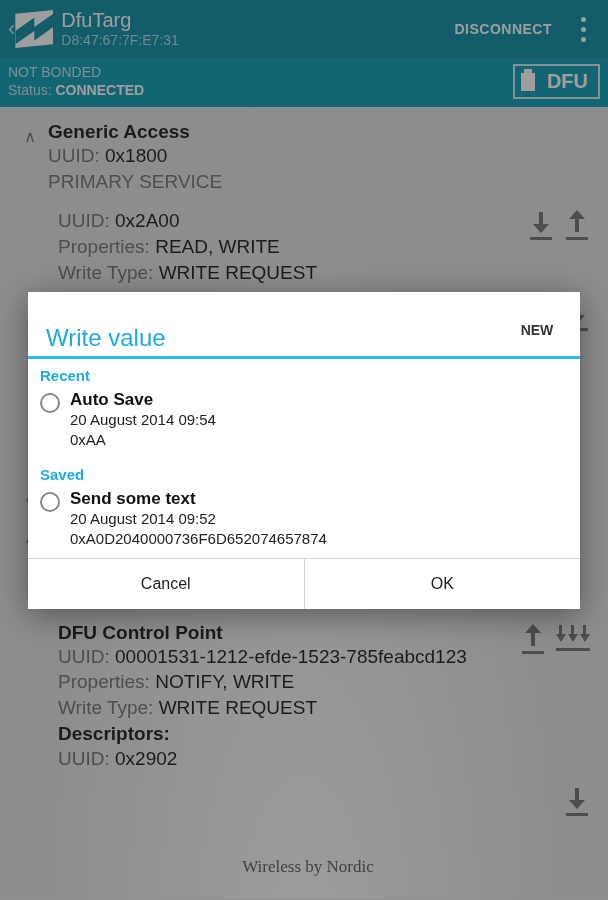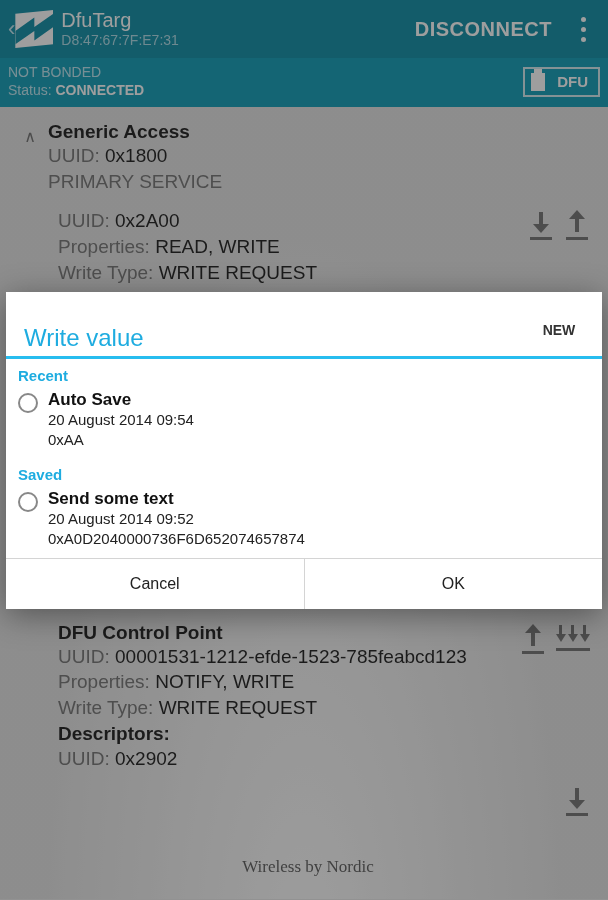--- a/index.html
+++ b/index.html
@@ -5,28 +5,28 @@
 * { margin:0; padding:0; box-sizing:border-box; font-family:"Trebuchet MS",Arial,sans-serif; }
 body { width:608px; height:900px; overflow:hidden; background:#eaeaea; position:relative; }
 
 .appbar { background:#0288a1; height:58px; display:flex; align-items:center; padding:0 8px; color:#fff; }
 .logo { width:38px; height:38px; background:#fff; margin:0 8px 0 4px; position:relative; clip-path:polygon(0 10%,100% 0,100% 90%,0 100%); }
 .logo::after { content:""; position:absolute; inset:0; background:#0288a1; clip-path:polygon(0 55%,50% 20%,50% 45%,100% 10%,100% 45%,50% 80%,50% 55%,0 90%); }
 .back-caret { color:#bfe4ee; font-size:22px; margin-right:-4px; }
 .appbar-title { flex:1; line-height:1.15; }
 .appbar-title .name { font-size:20px; font-weight:500; }
 .appbar-title .mac { font-size:14px; color:#a9d9e5; }
-.disconnect { font-size:20px; font-weight:600; letter-spacing:0.5px; margin-right:20px; }
+.disconnect { font-size:14px; font-weight:600; letter-spacing:0.5px; margin-right:20px; }
 .menu-dots { width:22px; display:flex; flex-direction:column; align-items:center; gap:5px; margin-right:6px; }
 .menu-dots span { width:5px; height:5px; background:#fff; border-radius:50%; }
 
 .statusbar { background:#0597b3; padding:6px 8px 8px; display:flex; align-items:center; color:#b9e4ee; }
 .status-left { flex:1; font-size:14px; line-height:1.25; }
 .status-left .conn { color:#fff; font-weight:600; }
-.dfu-btn { border:2px solid #cfe9ef; padding:4px 10px 4px 6px; display:flex; align-items:center; gap:12px; color:#fff; font-weight:600; font-size:15px; }
+.dfu-btn { border:2px solid #cfe9ef; padding:4px 10px 4px 6px; display:flex; align-items:center; gap:12px; color:#fff; font-weight:600; font-size:20px; }
 .usb-icon{ width:14px; height:18px; background:#fff; position:relative;}
 .usb-icon::before{content:"";position:absolute;top:-4px;left:3px;width:8px;height:4px;background:#fff;}
 
 .content { background:#ececec; background-image:radial-gradient(ellipse at 50% 110%,rgba(255,255,255,0.9),rgba(200,200,200,0.3) 60%); padding:10px 4px 0; height:calc(100% - 58px - 50px); overflow:hidden; position:relative;}
 .service-row, .char-row { padding:4px 8px 10px 8px; }
 .expander { width:36px; display:flex; justify-content:center; padding-top:6px; color:#6b6b6b; font-size:16px;}
 .srv-body, .char-body { flex:1; }
 .row { display:flex; }
 .title { font-size:19px; font-weight:700; color:#111; }
 .meta { font-size:19px; color:#6d6d6d; line-height:1.35; }
@@ -46,21 +46,21 @@
 .multi-down .a:nth-child(1){left:0;top:10px;}
 .multi-down .a:nth-child(2){left:12px;top:10px;}
 .multi-down .a:nth-child(3){left:24px;top:10px;}
 .multi-down .s{position:absolute;width:3px;height:10px;background:#6c6c6c;top:1px;}
 .multi-down .s:nth-child(4){left:3px;} .multi-down .s:nth-child(5){left:15px;} .multi-down .s:nth-child(6){left:27px;}
 .multi-down .bar{position:absolute;bottom:3px;left:0;width:34px;height:3px;background:#6c6c6c;}
 
 .footer { position:absolute; bottom:22px; width:100%; text-align:center; color:#555; font-size:17px; font-family:"Trebuchet MS"; }
 
 .scrim { position:absolute; inset:0; background:rgba(40,40,40,0.45); display:flex; align-items:center; justify-content:center; }
-.dialog { width:596px; background:#fff; box-shadow:0 6px 30px rgba(0,0,0,0.4); }
+.dialog { width:552px; background:#fff; box-shadow:0 6px 30px rgba(0,0,0,0.4); }
 .dlg-head { display:flex; align-items:flex-end; padding:18px 0 0 18px; }
 .dlg-title { flex:1; color:#1eace0; font-size:24px; font-weight:500; }
 .tab { width:86px; text-align:center; font-size:14px; font-weight:600; color:#333; padding:12px 0 14px; position:relative; }
 .tab.active::after { content:""; position:absolute; left:0; right:0; bottom:-3px; height:6px; background:#27bdef; }
 .dlg-sep { height:3px; background:#27bdef; margin-top:4px; }
 .section-label { color:#1eace0; font-size:15px; font-weight:600; padding:8px 12px 4px; }
 .entry { display:flex; align-items:flex-start; padding:2px 12px 8px; gap:10px;}
 .radio { width:20px; height:20px; border:2px solid #888; border-radius:50%; margin-top:3px; flex-shrink:0;}
 .entry-body .etitle { font-size:17px; font-weight:700; color:#111; }
 .entry-body .eline { font-size:15px; color:#222; line-height:1.35;}

